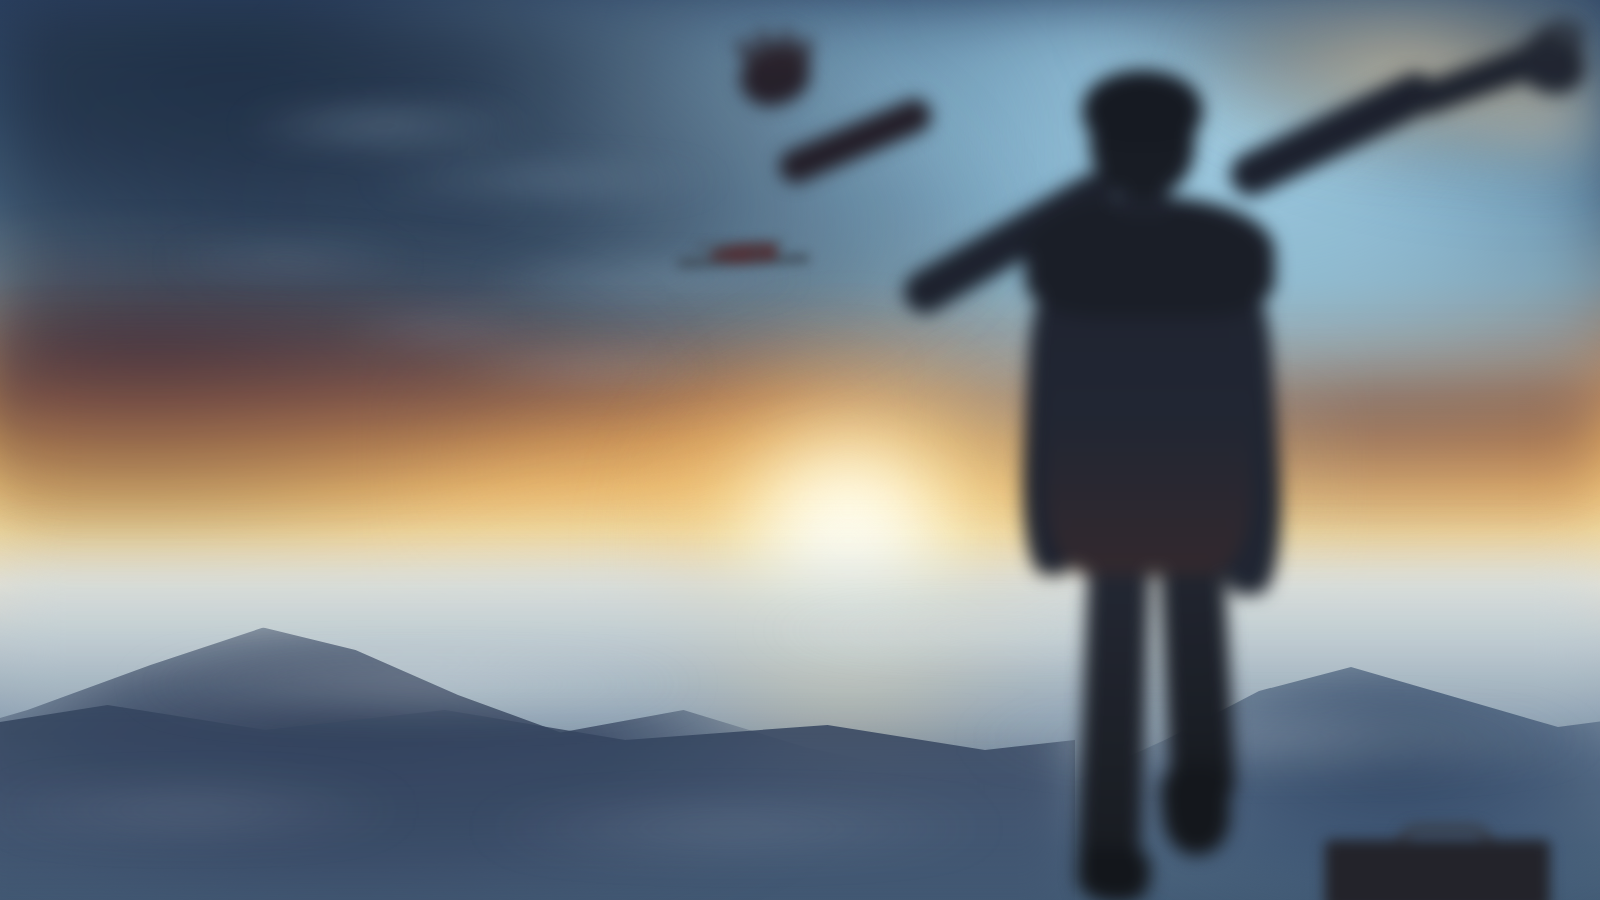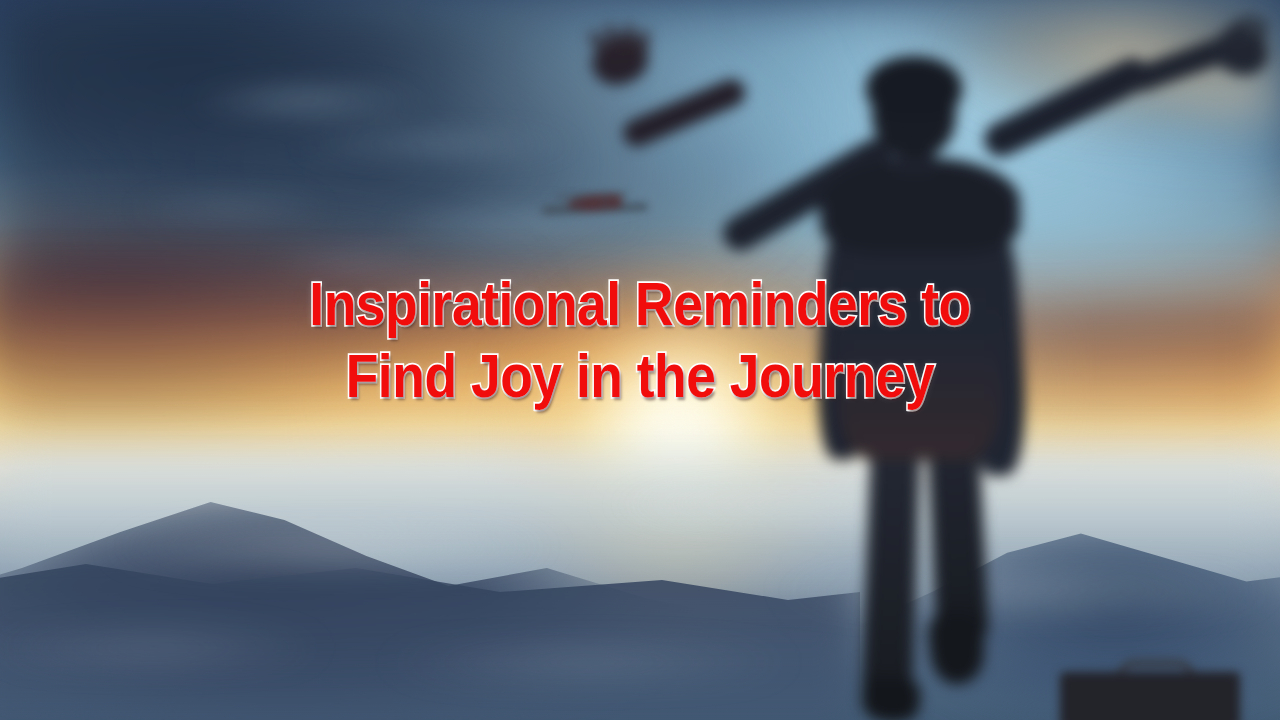--- a/index.html
+++ b/index.html
@@ -541,18 +541,14 @@
     <div class="sil neck"></div>
     <div class="sil head"></div>
     <div class="sil hair"></div>
   </div>
 
   <div class="case-handle"></div>
   <div class="briefcase"></div>
 
   <div class="layer veil"></div>
 
-  <div class="title-wrap">
-    <span class="title-line">Inspirational Reminders to</span>
-    <span class="title-line">Find Joy in the Journey</span>
-  </div>
 
 </div>
 
 </body></html>

